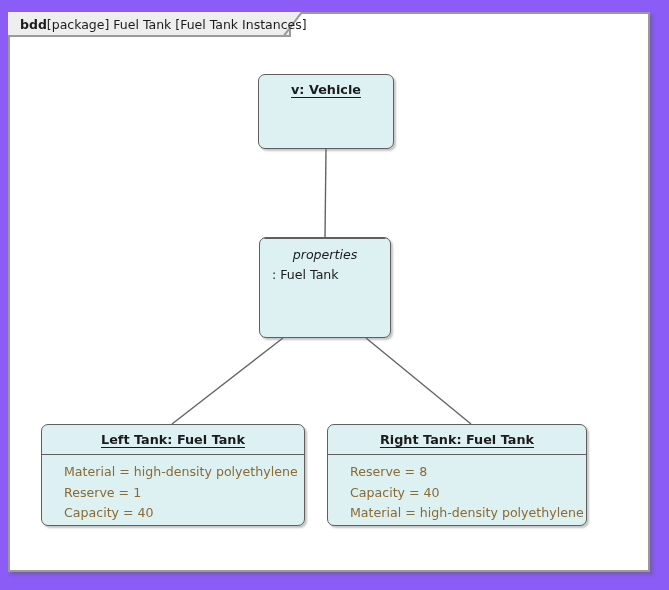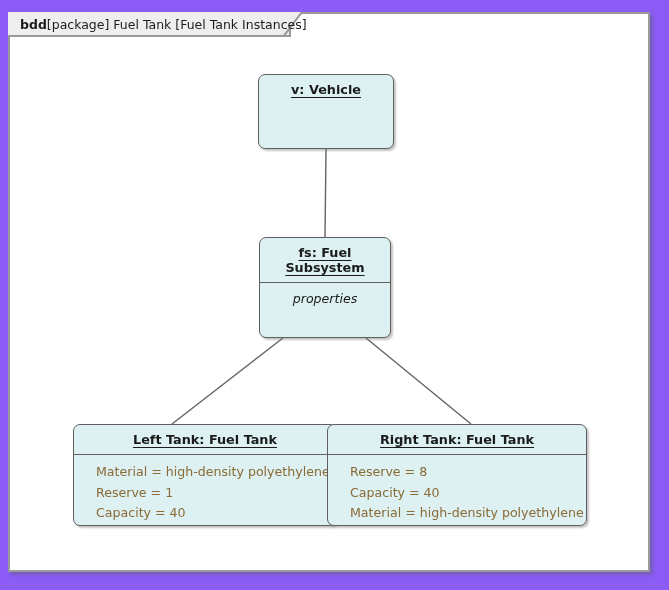--- a/index.html
+++ b/index.html
@@ -127,21 +127,21 @@
     font-size: 12.6px;
     color: #1b1b1b;
     padding-left: 12px;
     line-height: 18.5px;
     white-space: nowrap;
   }
 
   
   #block-vehicle  { left: 258px; top: 74px;  width: 136px; height: 75px; }
   #block-fuelsub  { left: 259px; top: 237px; width: 132px; height: 101px; }
-  #block-lefttank { left: 41px;  top: 424px; width: 264px; height: 102px; margin-left: 32px; }
+  #block-lefttank { left: 41px;  top: 424px; width: 264px; height: 102px; }
   #block-righttank{ left: 327px; top: 424px; width: 260px; height: 102px; }
 </style>
 </head>
 <body>
 
 <div id="canvas">
 
   <div class="frame"></div>
 
   <div class="frame-tab-body"></div>
@@ -162,25 +162,23 @@
     <line x1="366" y1="338" x2="471" y2="424" stroke="#646464" stroke-width="1.4"></line>
   </svg>
 
   <div class="block" id="block-vehicle">
     <div class="block-title">
       <span>v: Vehicle</span>
     </div>
   </div>
 
   <div class="block" id="block-fuelsub">
-    <div class="block-title">
-      <span>fs: Fuel Subsystem</span>
-    </div>
     <div class="compartment">
       <div class="prop-header">properties</div>
+      <div class="prop-plain">: Fuel Tank</div>
     </div>
   </div>
 
   <div class="block" id="block-lefttank">
     <div class="block-title">
       <span>Left Tank: Fuel Tank</span>
     </div>
     <div class="compartment">
       <div class="prop-line">Material = high-density polyethylene</div>
       <div class="prop-line">Reserve = 1</div>

